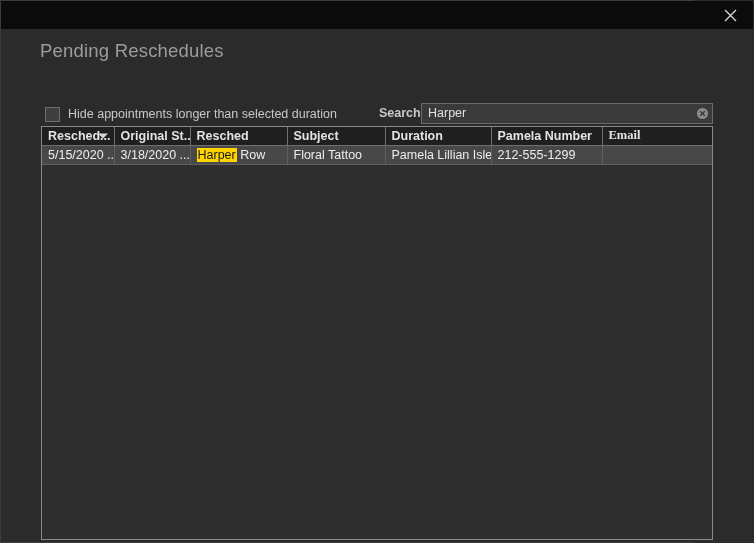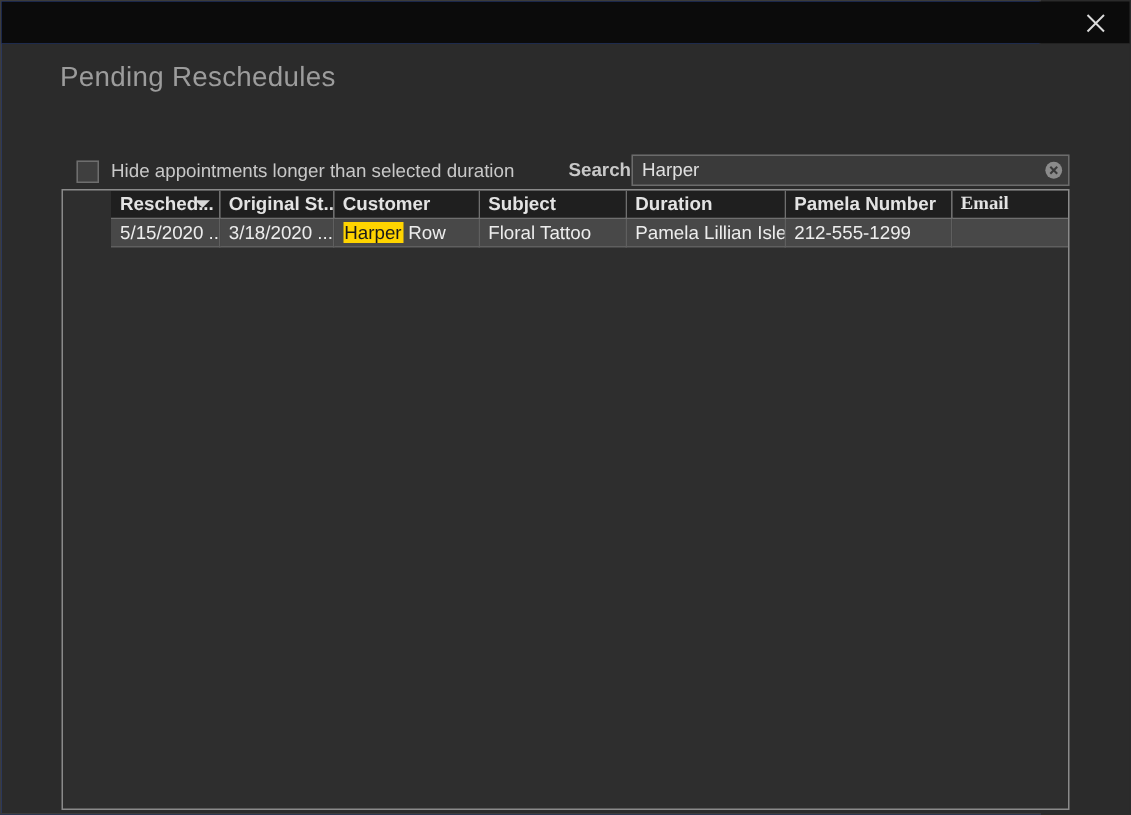--- a/index.html
+++ b/index.html
@@ -13,21 +13,21 @@
     font-family: "Liberation Sans", sans-serif;
     overflow: hidden;
     -webkit-font-smoothing: antialiased;
   }
 
   
   .window {
     position: relative;
     width: 694px;
     height: 543px;
-    background: #1d4ed8;
+    background: #fdba74;
     box-sizing: border-box;
     border: 1px solid #3c3c3c;
   }
   .titlebar {
     position: absolute;
     left: 0; top: 0;
     width: 752px;
     height: 28px;
     background: #0b0b0b;
     display: flex;
@@ -74,21 +74,21 @@
   
   .filter-row {
     position: absolute;
     left: 40px;
     top: 74px;
     width: 672px;
     height: 22px;
   }
   .chk-wrap {
     position: absolute;
-    left: 10px;
+    left: 4px;
     top: 0;
     display: flex;
     align-items: center;
     height: 22px;
     cursor: pointer;
     text-align: center;
   }
   .chkbox {
     width: 15px;
     height: 15px;
@@ -156,21 +156,20 @@
     background: #2e2e2e;
     border: 1px solid #8a8a8a;
     box-sizing: border-box;
     overflow: hidden;
   }
   table.gridtable {
     width: 100%;
     border-collapse: collapse;
     table-layout: fixed;
     font-size: 12.5px;
-    margin-left: 32px;
   }
   table.gridtable th {
     background: #1f1f1f;
     color: #e3e3e3;
     font-weight: bold;
     text-align: left;
     height: 18px;
     padding: 0 0 0 6px;
     border-right: 1px solid #6f6f6f;
     border-bottom: 1px solid #6f6f6f;
@@ -265,21 +264,21 @@
         <thead>
           <tr>
             <th>
               <span>Resched...</span>
               <span class="sort-arrow"></span>
             </th>
             <th>
               <span>Original St...</span>
             </th>
             <th>
-              <span>Customer</span>
+              <span>Resched</span>
             </th>
             <th>
               <span>Subject</span>
             </th>
             <th>
               <span>Duration</span>
             </th>
             <th>
               <span>Pamela Number</span>
             </th>

